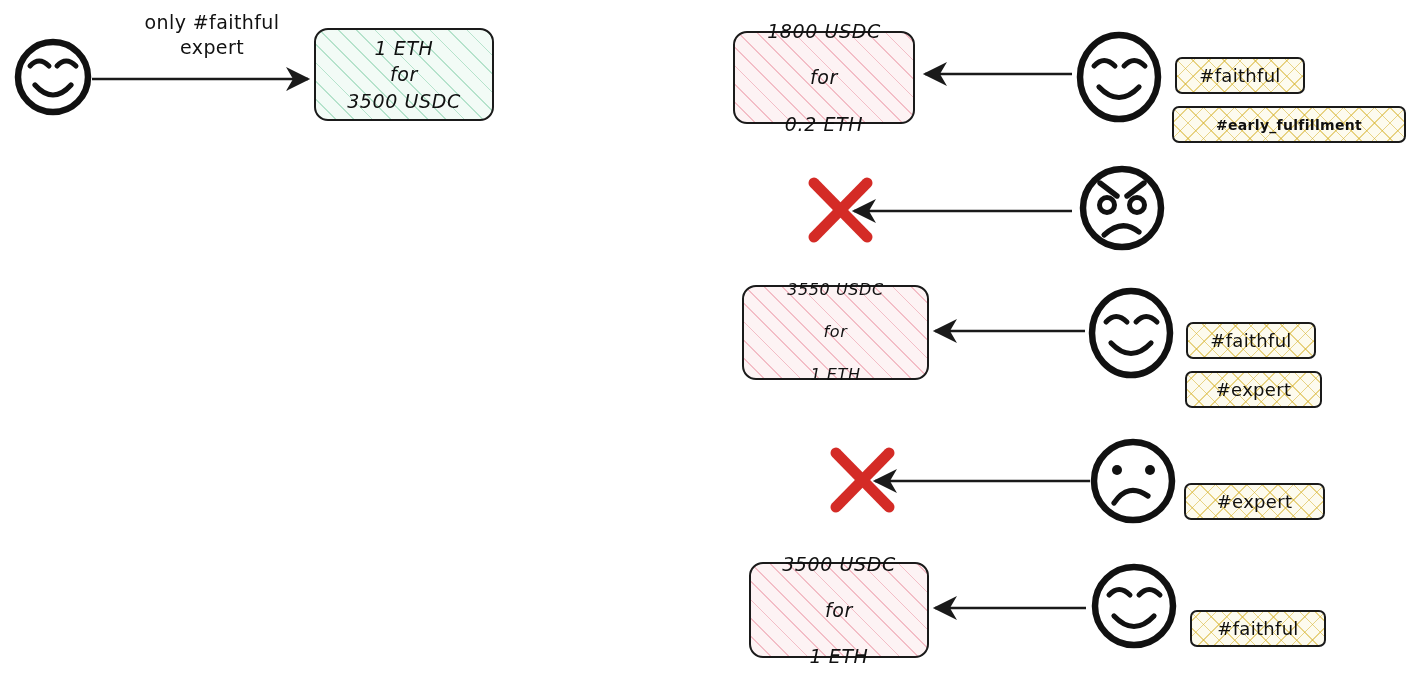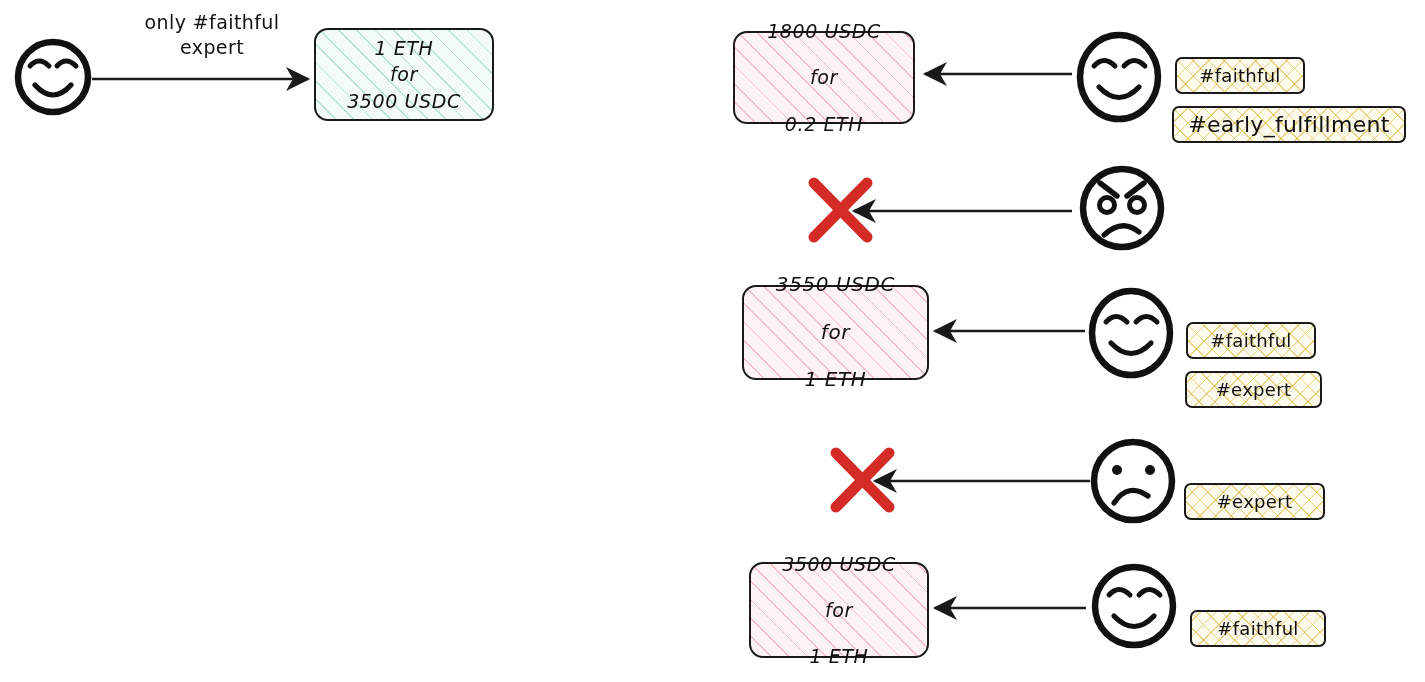--- a/index.html
+++ b/index.html
@@ -194,35 +194,35 @@
     <span class="line">for</span>
     <span class="line">3500 USDC</span>
   </div>
 
   <div class="offer-box pink" style="left:733px; top:31px; width:182px; height:93px; font-size:19px;">
     <span class="line">1800 USDC</span>
     <span class="line">for</span>
     <span class="line">0.2 ETH</span>
   </div>
 
-  <div class="offer-box pink" style="left:742px; top:285px; width:187px; height:95px; font-size:20px;">
+  <div class="offer-box pink" style="left:742px; top:285px; width:187px; height:95px; font-size:16px;">
     <span class="line">3550 USDC</span>
     <span class="line">for</span>
     <span class="line">1 ETH</span>
   </div>
 
   <div class="offer-box pink" style="left:749px; top:562px; width:180px; height:96px; font-size:19px;">
     <span class="line">3500 USDC</span>
     <span class="line">for</span>
     <span class="line">1 ETH</span>
   </div>
 
   <div class="tag" style="left:1175px; top:33px; width:130px; height:37px; font-size:18px;">#faithful</div>
 
-  <div class="tag" style="left:1172px; top:82px; width:234px; height:37px; font-size:22px;">#early_fulfillment</div>
+  <div class="tag" style="left:1172px; top:82px; width:234px; height:37px; font-size:14px;font-weight:bold;">#early_fulfillment</div>
 
 
   <div class="tag" style="left:1186px; top:298px; width:130px; height:37px; font-size:18px;">#faithful</div>
 
   <div class="tag" style="left:1185px; top:347px; width:137px; height:37px; font-size:18px;">#expert</div>
 
   <div class="tag" style="left:1184px; top:459px; width:141px; height:37px; font-size:18px;">#expert</div>
 
   <div class="tag" style="left:1190px; top:586px; width:136px; height:37px; font-size:18px;">#faithful</div>
 

